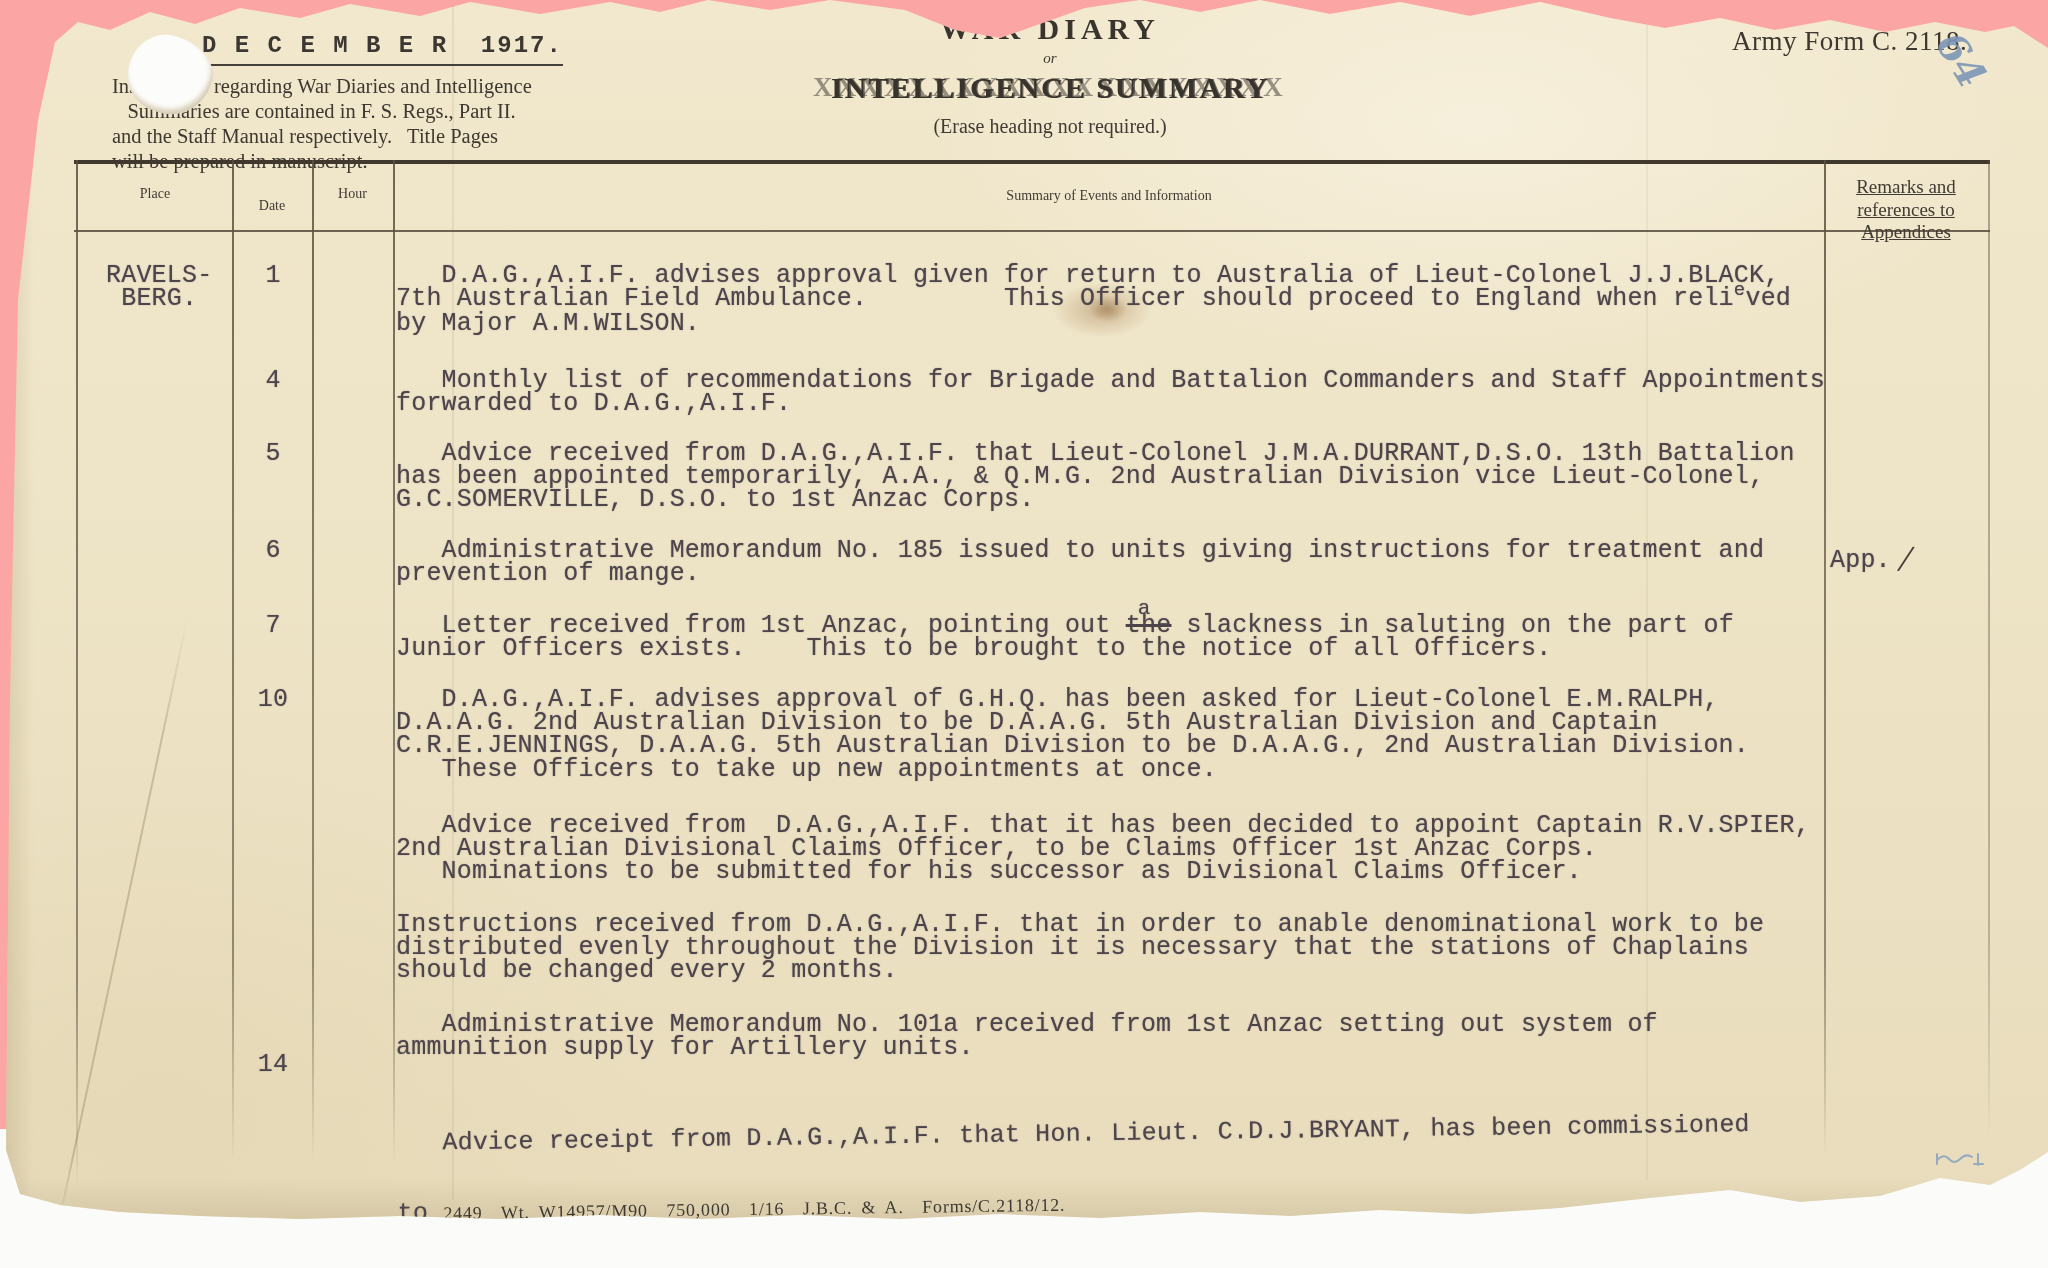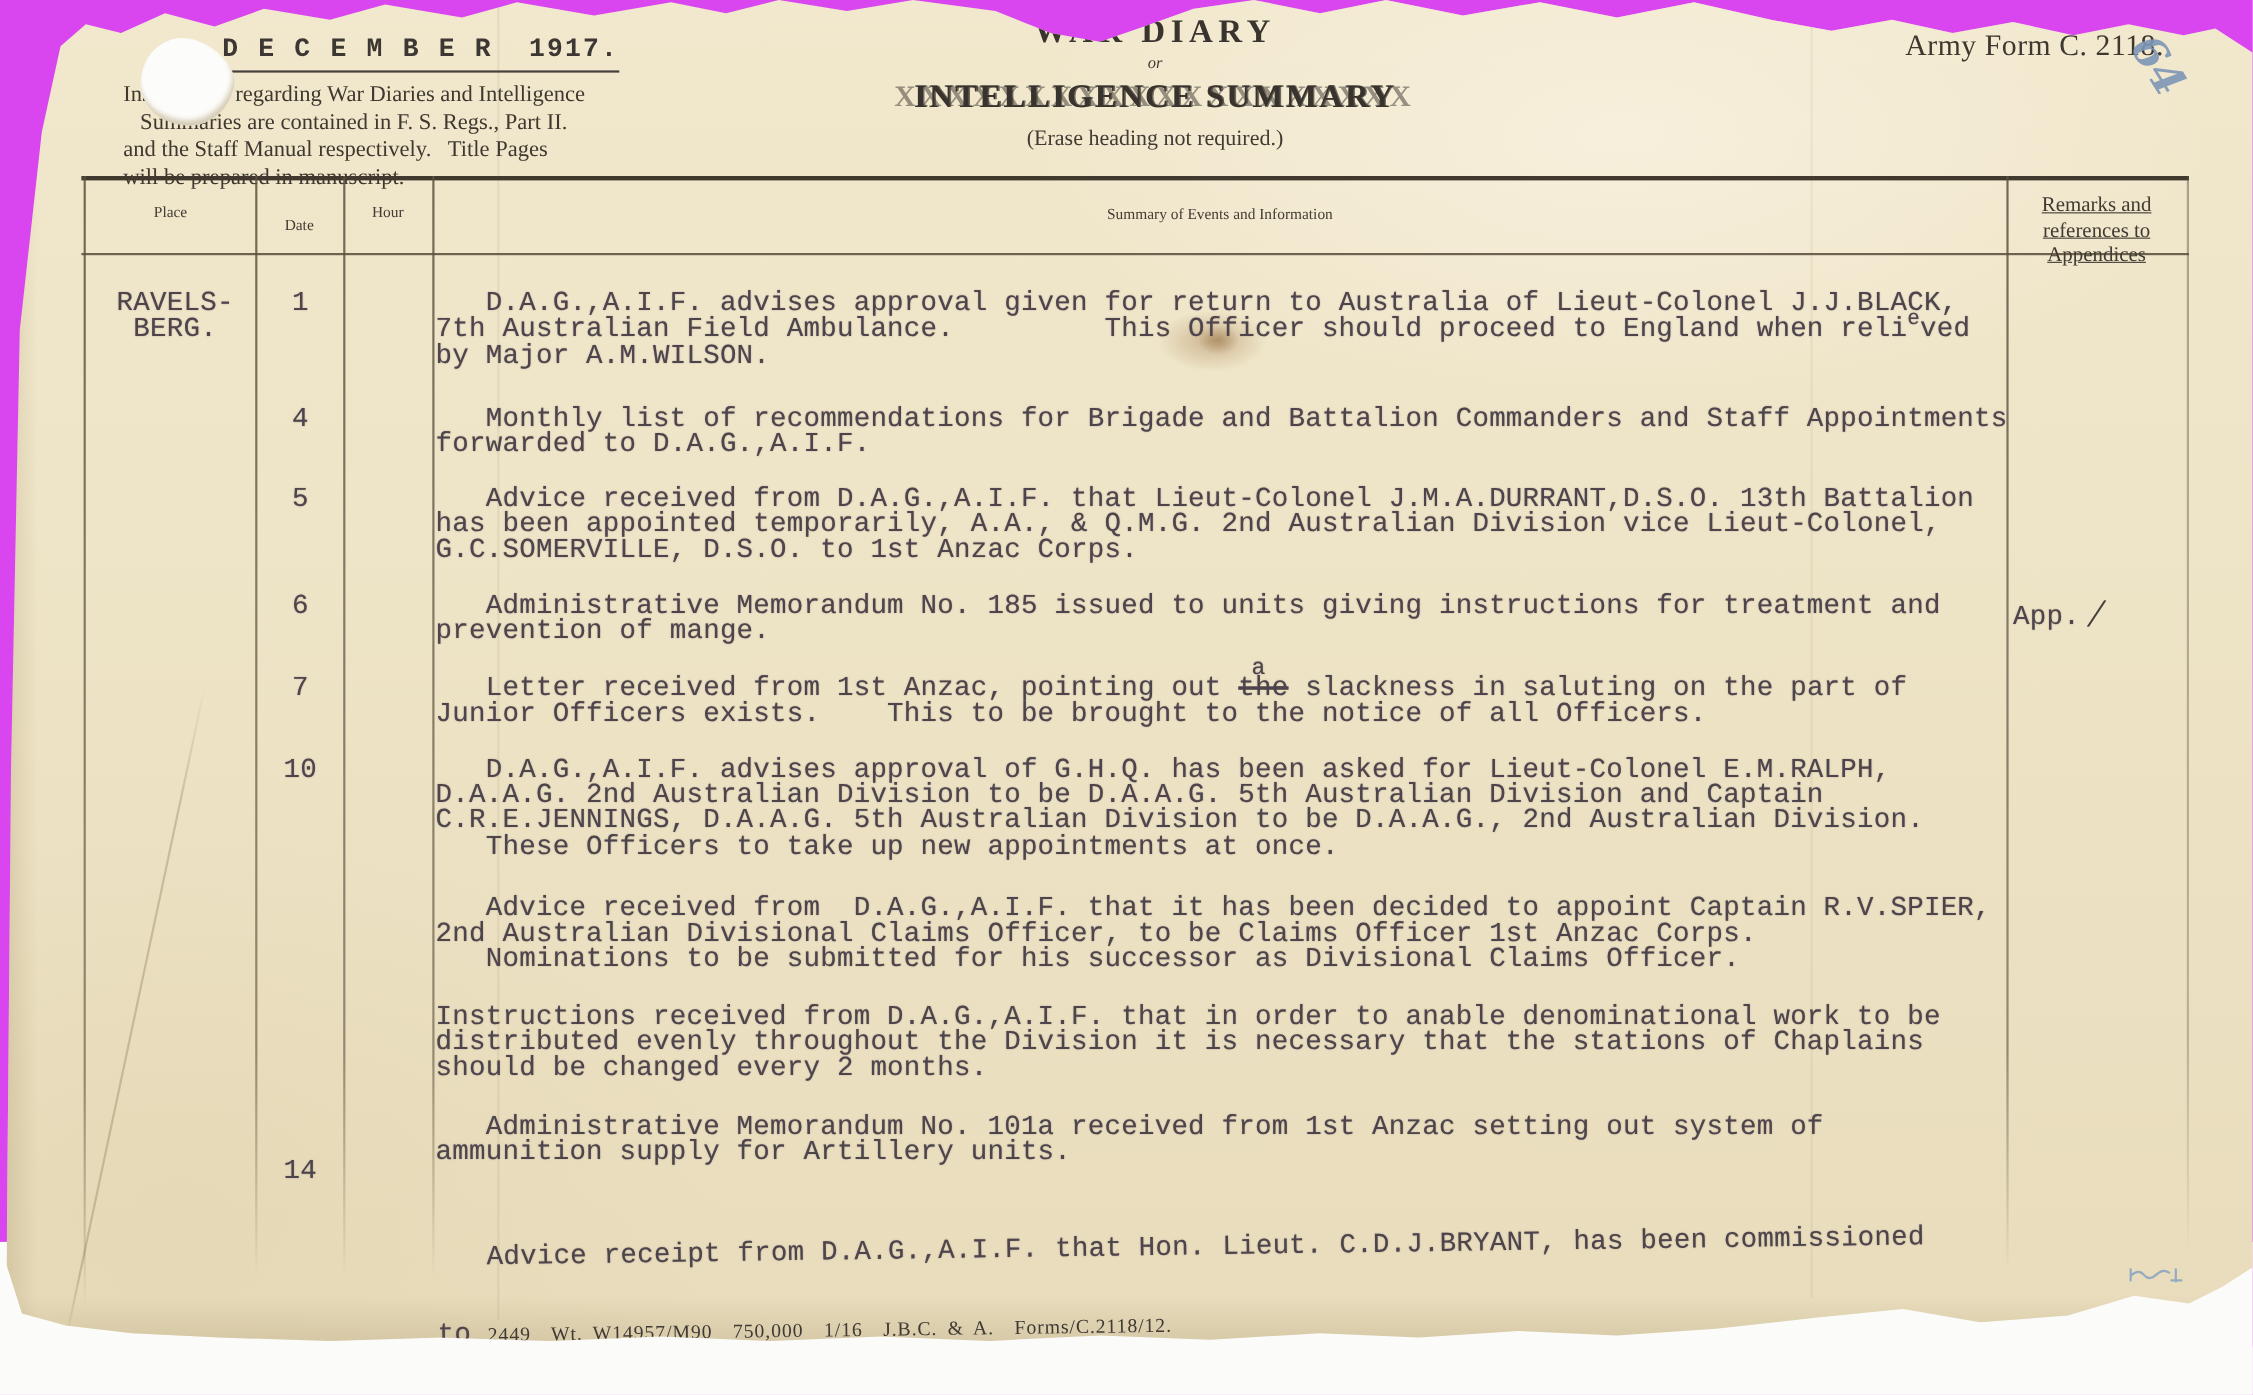--- a/index.html
+++ b/index.html
@@ -1,18 +1,18 @@
 <!DOCTYPE html>
 <html><head>
 <meta charset="utf-8">
 <style>
   html,body{margin:0;padding:0;}
   body{width:2048px;height:1268px;background:#fbfbf9;overflow:hidden;
        font-family:"Liberation Serif","DejaVu Serif",serif;}
-  #scan{position:relative;width:2048px;height:1129px;background:#d946ef;}
+  #scan{position:relative;width:2048px;height:1129px;background:#fca5a5;}
 
   
   .paper{position:absolute;left:0;top:0;width:2048px;height:1224px;
     background:
       radial-gradient(ellipse 900px 420px at 72% 10%, rgba(247,240,221,.9) 0%, rgba(247,240,221,0) 60%),
       radial-gradient(ellipse 700px 500px at 8% 90%, rgba(226,213,178,.55) 0%, rgba(226,213,178,0) 70%),
       linear-gradient(180deg,#f1e8cd 0%,#eee4c7 38%,#ebe0c1 72%,#e8dcbc 100%);
     clip-path:polygon(55px 42px,78px 22px,110px 30px,150px 12px,195px 24px,240px 8px,300px 18px,
       350px 4px,420px 16px,470px 2px,540px 14px,610px 2px,660px 12px,708px 0px,770px 10px,830px 0px,
       905px 10px,955px 30px,1000px 38px,1040px 24px,1085px 8px,1140px 0px,1200px 12px,1260px 0px,

